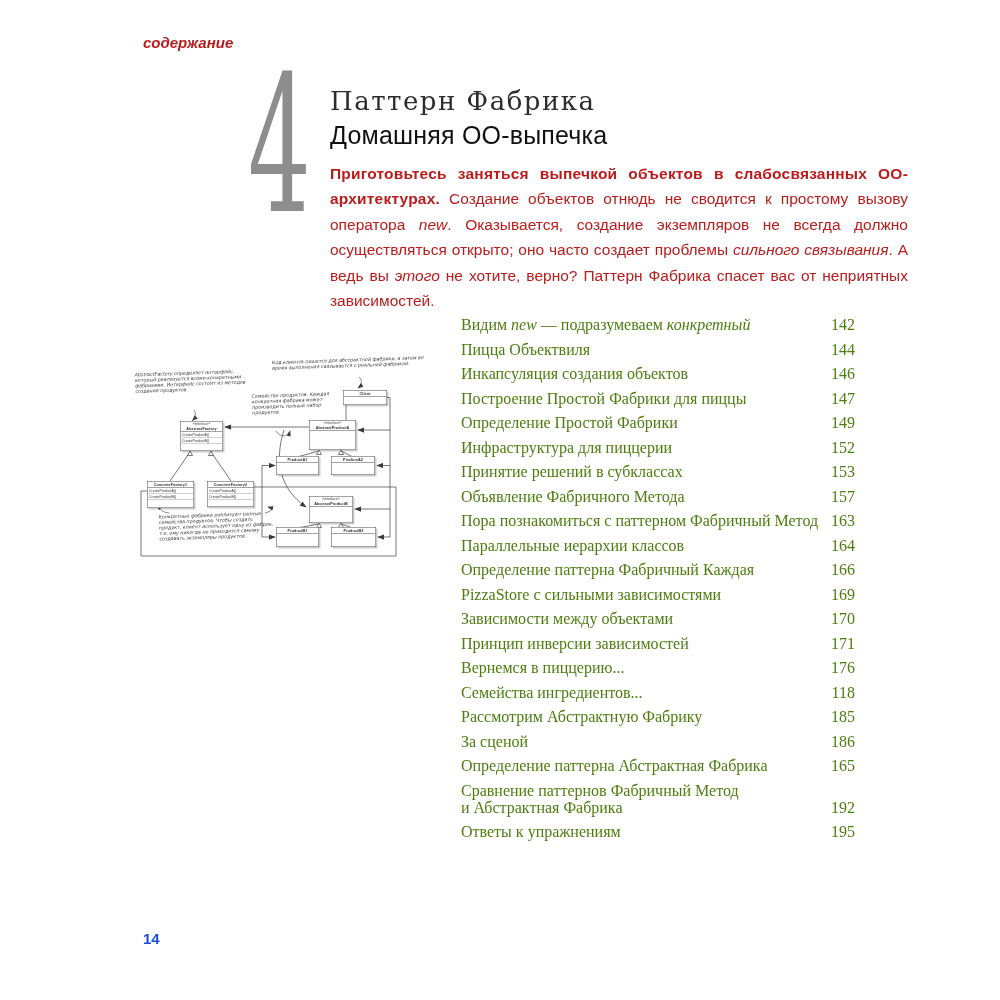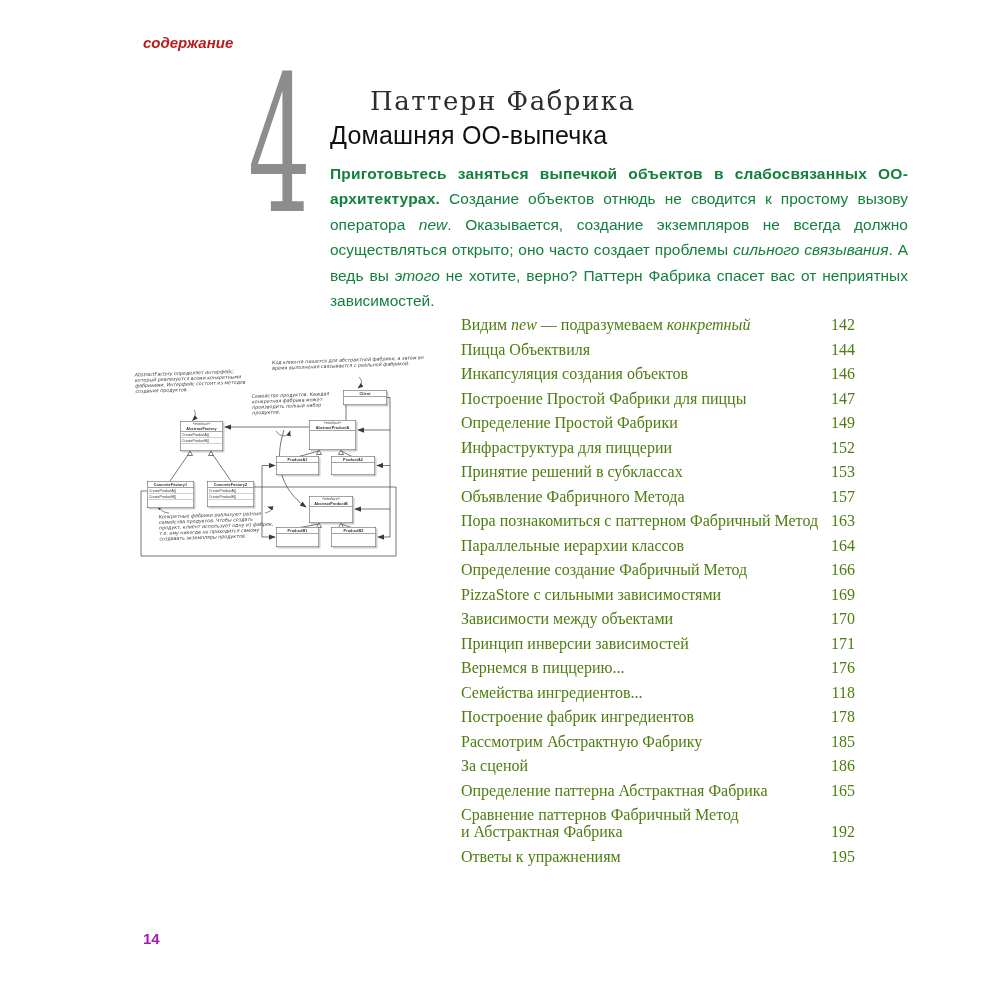--- a/index.html
+++ b/index.html
@@ -4,36 +4,36 @@
 <style>
   * { margin:0; padding:0; box-sizing:border-box; }
   html,body { width:1000px; height:1000px; background:#ffffff; overflow:hidden; }
   body { position:relative; font-family:"Liberation Sans","DejaVu Sans",sans-serif; color:#1b1b1b; }
 
   
   .running-header { position:absolute; left:143px; top:34px; font-size:15px; font-weight:bold; font-style:italic; color:#b91c1c; }
   .chapter-number { position:absolute; left:248px; top:66px; font-family:"DejaVu Serif","Liberation Serif",serif;
                     font-size:190px; line-height:160px; color:#8d8d8d; transform:scaleX(0.52); transform-origin:0 0; }
   .chapter-kicker { position:absolute; left:330px; top:86px; font-family:"DejaVu Serif","Liberation Serif",serif;
-                    font-size:26px; letter-spacing:1.5px; color:#2c2c2c;margin-left:40px; }
+                    font-size:26px; letter-spacing:1.5px; color:#2c2c2c; }
   .chapter-title  { position:absolute; left:330px; top:121px; font-size:25px; font-weight:normal; letter-spacing:0.2px; color:#111; }
 
   .intro { position:absolute; left:330px; top:161px; width:578px; font-size:15.5px; line-height:25.4px;
-           text-align:justify; color:#15803d; }
+           text-align:justify; color:#b91c1c; }
   .seg-bold { font-weight:bold; letter-spacing:0.2px; }
   .seg-italic { font-style:italic; }
 
   
   .toc { position:absolute; left:461px; top:316px; width:394px; list-style:none;
          font-family:"Liberation Serif","DejaVu Serif",serif; font-size:16px; color:#4d7c0f; }
   .toc-row { display:flex; align-items:flex-end; line-height:17px; margin-bottom:7.5px; }
   .toc-title { flex:1 1 auto; white-space:pre-line; }
   .toc-page { flex:0 0 auto; padding-left:10px; }
 
-  .folio { position:absolute; left:143px; top:930px; font-size:15px; font-weight:bold; color:#a21caf; }
+  .folio { position:absolute; left:143px; top:930px; font-size:15px; font-weight:bold; color:#1d4ed8; }
 
   
   #diagram { position:absolute; left:133px; top:356px; width:600px; height:470px;
              transform:scale(0.5); transform-origin:0 0; opacity:0.93; }
   #diagram svg { position:absolute; left:0; top:0; }
   .ubox { position:absolute; background:#fff; border:1.6px solid #3c3c3c; box-shadow:3px 3px 0 rgba(60,60,60,0.28);
           display:flex; flex-direction:column; overflow:hidden; }
   .uhead { border-bottom:1.6px solid #3c3c3c; text-align:center; padding:1px 2px; }
   .stereo { font-size:7px; line-height:8px; color:#2c2c2c; }
   .cname  { font-size:7.5px; line-height:9px; font-weight:bold; color:#161616; letter-spacing:0.2px; }
@@ -220,21 +220,21 @@
     </li>
     <li class="toc-row">
       <span class="toc-title"><span>Пора познакомиться с паттерном Фабричный Метод</span></span>
       <span class="toc-page">163</span>
     </li>
     <li class="toc-row">
       <span class="toc-title"><span>Параллельные иерархии классов</span></span>
       <span class="toc-page">164</span>
     </li>
     <li class="toc-row">
-      <span class="toc-title"><span>Определение создание Фабричный Метод</span></span>
+      <span class="toc-title"><span>Определение паттерна Фабричный Каждая</span></span>
       <span class="toc-page">166</span>
     </li>
     <li class="toc-row">
       <span class="toc-title"><span>PizzaStore с сильными зависимостями</span></span>
       <span class="toc-page">169</span>
     </li>
     <li class="toc-row">
       <span class="toc-title"><span>Зависимости между объектами</span></span>
       <span class="toc-page">170</span>
     </li>
@@ -242,24 +242,20 @@
       <span class="toc-title"><span>Принцип инверсии зависимостей</span></span>
       <span class="toc-page">171</span>
     </li>
     <li class="toc-row">
       <span class="toc-title"><span>Вернемся в пиццерию...</span></span>
       <span class="toc-page">176</span>
     </li>
     <li class="toc-row">
       <span class="toc-title"><span>Семейства ингредиентов...</span></span>
       <span class="toc-page">118</span>
-    </li>
-    <li class="toc-row">
-      <span class="toc-title"><span>Построение фабрик ингредиентов</span></span>
-      <span class="toc-page">178</span>
     </li>
     <li class="toc-row">
       <span class="toc-title"><span>Рассмотрим Абстрактную Фабрику</span></span>
       <span class="toc-page">185</span>
     </li>
     <li class="toc-row">
       <span class="toc-title"><span>За сценой</span></span>
       <span class="toc-page">186</span>
     </li>
     <li class="toc-row">

